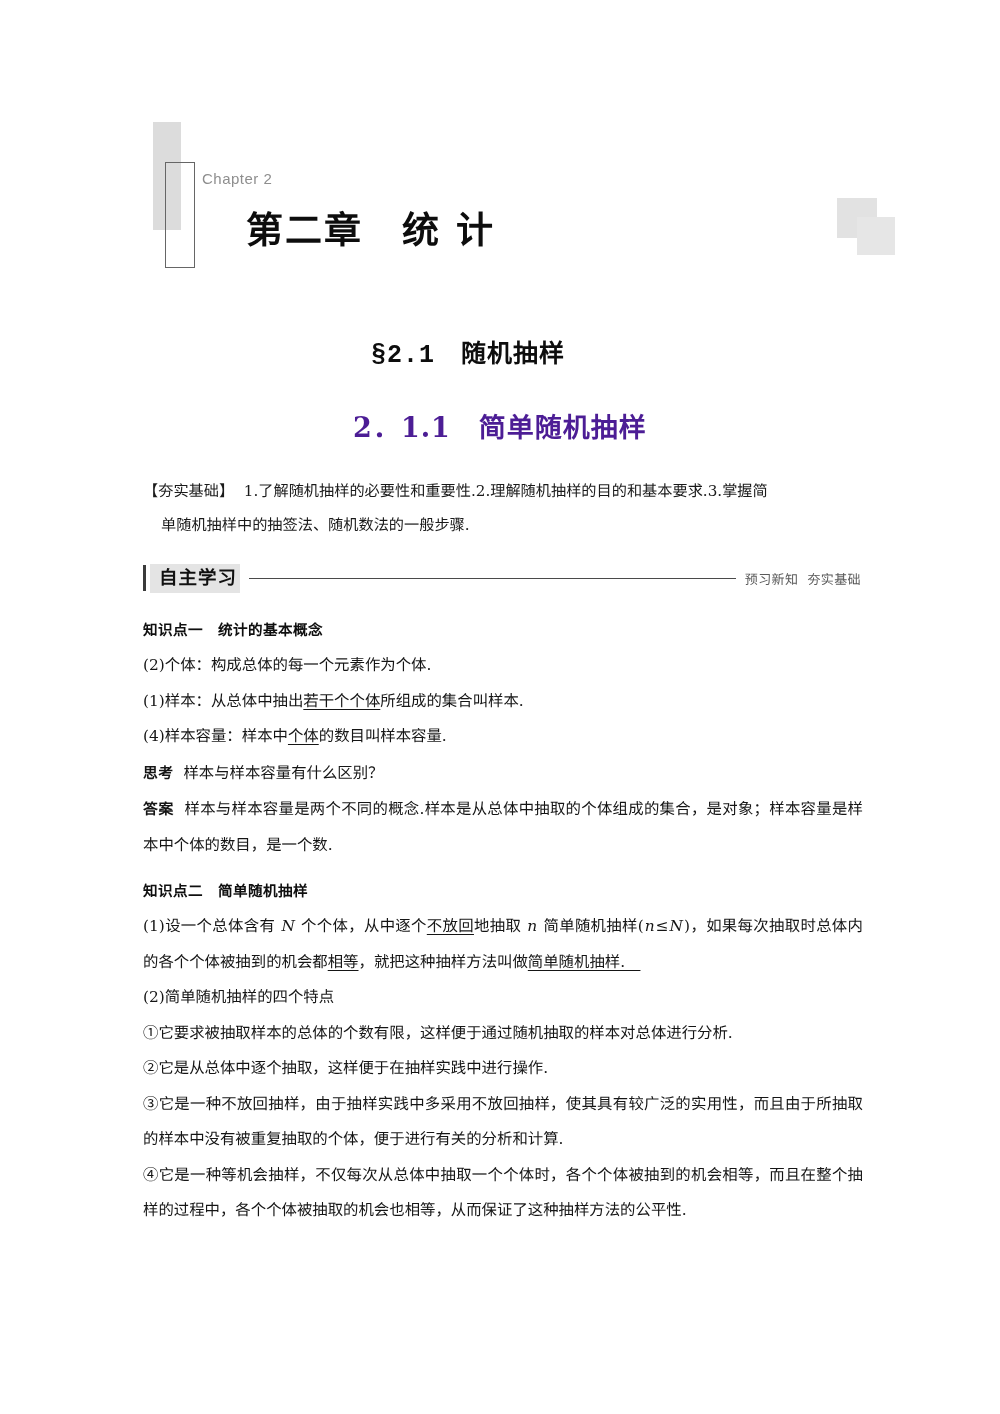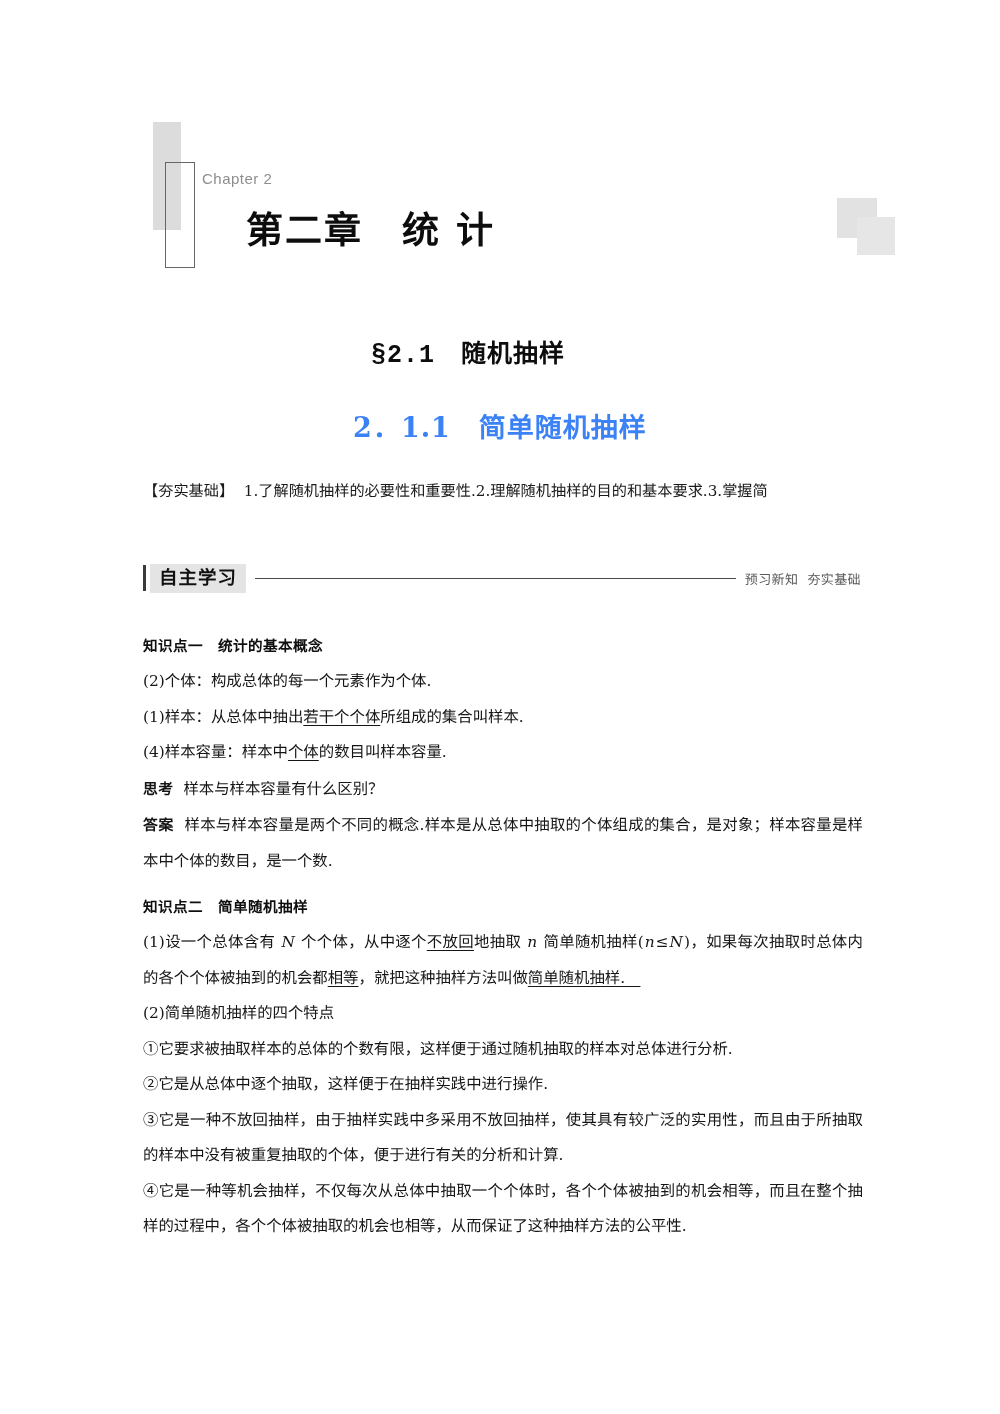--- a/index.html
+++ b/index.html
@@ -112,21 +112,21 @@
   .title-subsection {
     position: absolute;
     left: 0;
     top: 406px;
     width: 1000px;
     text-align: center;
     font-family: "DejaVu Serif", "Liberation Serif", serif;
     font-weight: 700;
     font-size: 27px;
     letter-spacing: 1px;
-    color: #3b82f6;
+    color: #4c1d95;
     white-space: pre;
   }
 
   
   .objectives {
     position: absolute;
     left: 143px;
     top: 474px;
     width: 718px;
     font-size: 15.2px;
@@ -158,21 +158,21 @@
     background: #3b3b3b;
     flex: 0 0 auto;
   }
   .study-bar-label {
     background: #e4e4e4;
     font-family: "DejaVu Sans", "Liberation Sans", sans-serif;
     font-weight: 700;
     font-size: 18.5px;
     letter-spacing: 1px;
     color: #101010;
-    padding: 3px 9px 4px 9px;
+    padding: 3px 3px 4px 9px;
     margin-left: 4px;
     flex: 0 0 auto;
     line-height: 22px;
   }
   .study-bar-rule {
     flex: 1 1 auto;
     height: 1px;
     background: #4a4a4a;
     margin: 0 9px;
   }
@@ -184,21 +184,20 @@
     letter-spacing: 0.4px;
     white-space: pre;
   }
 
   
   .content {
     position: absolute;
     left: 143px;
     top: 618px;
     width: 720px;
-    margin-top: 16px;
   }
   .kp-head {
     font-family: "DejaVu Sans", "Liberation Sans", sans-serif;
     font-weight: 700;
     font-size: 14.6px;
     letter-spacing: 0.4px;
     color: #0f0f0f;
     margin: 0 0 9px 0;
     white-space: pre;
   }
@@ -242,20 +241,21 @@
     </div>
     <div class="chapter-eng">Chapter 2</div>
     <div class="chapter-cn">第二章　统 计</div>
   </div>
 
   <div class="title-section">§2.1　随机抽样</div>
   <div class="title-subsection">2．1.1　简单随机抽样</div>
 
   <div class="objectives">
     <span class="obj-label">【夯实基础】</span><span>&nbsp;&nbsp;</span><span>1.了解随机抽样的必要性和重要性.2.理解随机抽样的目的和基本要求.3.掌握简</span>
+    <span class="obj-indent">单随机抽样中的抽签法、随机数法的一般步骤.</span>
   </div>
 
   <div class="study-bar">
     <div class="study-bar-tick"></div>
     <div class="study-bar-label">自主学习</div>
     <div class="study-bar-rule"></div>
     <div class="study-bar-right">预习新知  夯实基础</div>
   </div>
 
   <div class="content">

